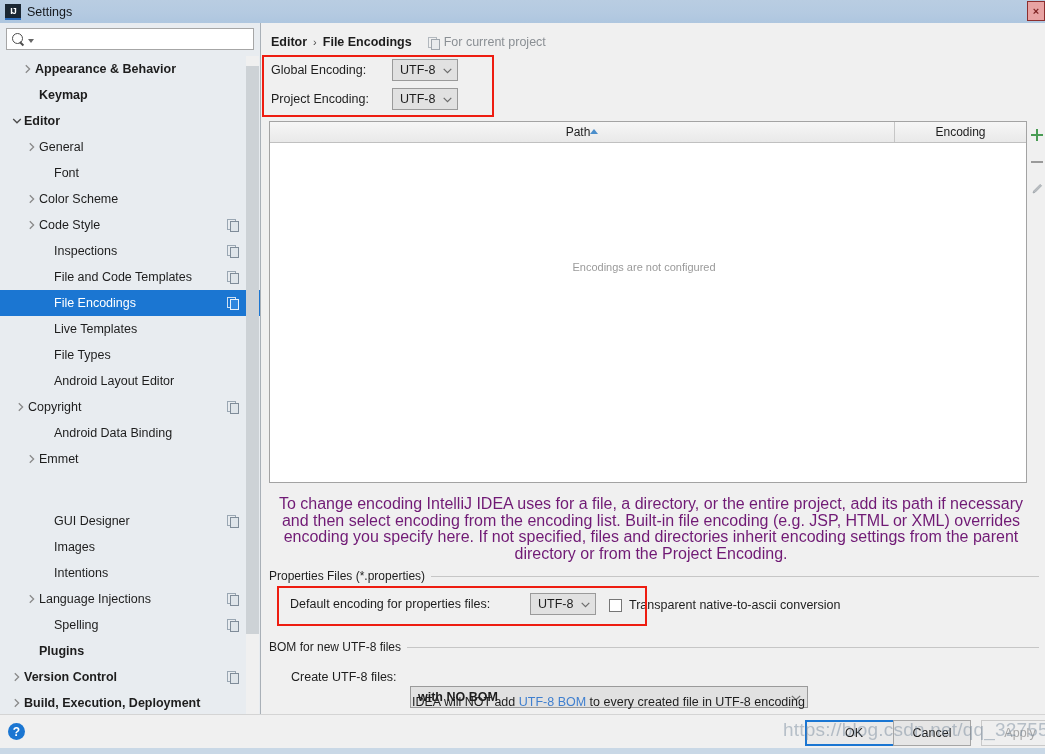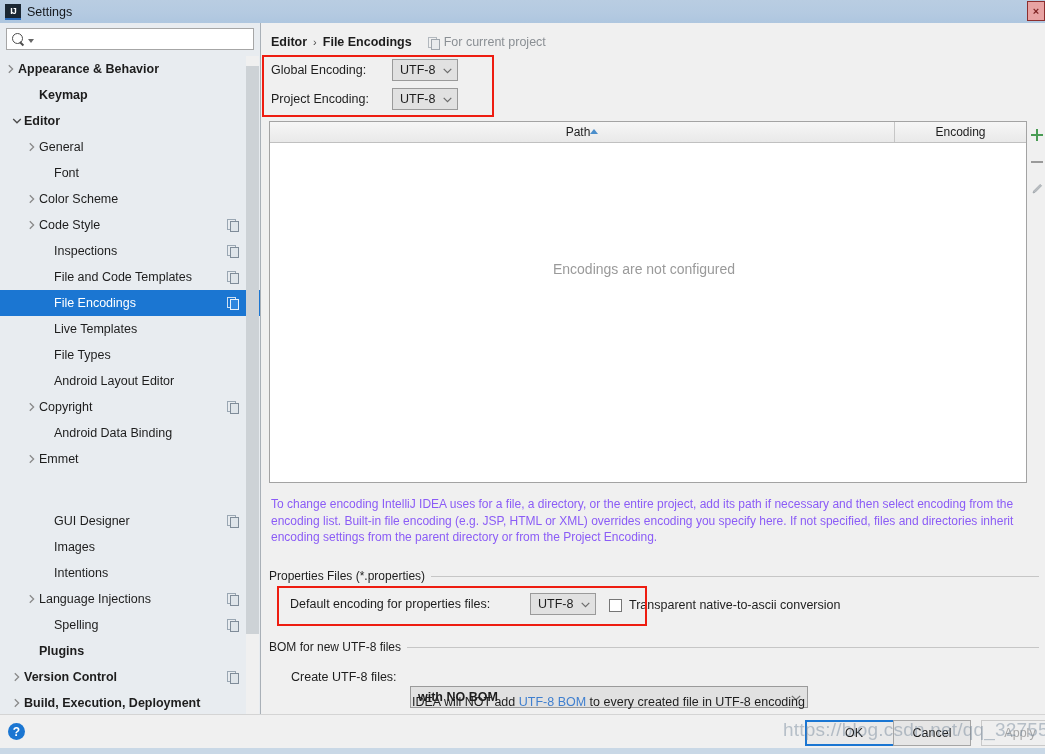--- a/index.html
+++ b/index.html
@@ -239,21 +239,21 @@
     border-bottom: 5px solid #4b8ecb;
     margin-top: -1px;
   }
   #table-body {
     position: relative;
     height: 339px;
     background: #ffffff;
   }
   #empty-msg {
     position: absolute; left: 0; right: 8px; top: 118px;
-    text-align: center; color: #9a9a9a; font-size: 14px;
+    text-align: center; color: #9a9a9a; font-size: 11px;
   }
 
   
   #tbl-toolbar {
     position: absolute; left: 767px; top: 98px;
     width: 16px; height: 362px;
     display: flex; flex-direction: column; align-items: center;
     gap: 0;
   }
   .tb-btn {
@@ -263,22 +263,23 @@
   .plus-ic { position: relative; width: 12px; height: 12px; }
   .plus-ic::before { content:""; position:absolute; left:5px; top:0; width:2px; height:12px; background:#499c54; }
   .plus-ic::after  { content:""; position:absolute; left:0; top:5px; width:12px; height:2px; background:#499c54; }
   .minus-ic { width: 12px; height: 2px; background: #9a9a9a; }
   .pencil-ic { width: 11px; height: 11px; }
 
   
   #desc {
     position: absolute; left: 9px; top: 473px;
     width: 760px;
-    font-size: 12px; color: #8b5cf6;
+    font-size: 16px; color: #701a75;
     line-height: 16.5px;
+    text-align: center;
   }
 
   
   .group-sep {
     position: absolute;
     display: flex; align-items: center; gap: 6px;
     width: 770px;
     font-size: 12px; color: #1d1d1d;
   }
   .group-sep .line {
@@ -357,21 +358,21 @@
   <div id="sidebar">
     <div id="search-wrap">
       <div id="search-box">
         <span class="mag"></span>
         <span class="caret"></span>
         <input type="text" placeholder="" style="">
       </div>
     </div>
 
     <div id="tree">
-        <div class="tree-item bold" style="padding-left: 4px;">
+        <div class="tree-item bold" style="padding-left: 21px;">
           <span class="arrow">
             <svg width="8" height="10" viewBox="0 0 8 10">
               <path d="M1.8 1.2 L5.6 5 L1.8 8.8" fill="none" stroke="#8a8a8a" stroke-width="1.3"></path>
             </svg>
           </span>
           <span class="lbl">Appearance &amp; Behavior</span>
         </div>
         <div class="tree-item bold" style="padding-left: 25px;">
           <span class="arrow"></span>
           <span class="lbl">Keymap</span>
@@ -441,21 +442,21 @@
           <span class="lbl">Live Templates</span>
         </div>
         <div class="tree-item" style="padding-left: 40px;">
           <span class="arrow"></span>
           <span class="lbl">File Types</span>
         </div>
         <div class="tree-item" style="padding-left: 40px;">
           <span class="arrow"></span>
           <span class="lbl">Android Layout Editor</span>
         </div>
-        <div class="tree-item" style="padding-left: 25px;">
+        <div class="tree-item" style="padding-left: 14px;">
           <span class="arrow">
             <svg width="8" height="10" viewBox="0 0 8 10">
               <path d="M1.8 1.2 L5.6 5 L1.8 8.8" fill="none" stroke="#8a8a8a" stroke-width="1.3"></path>
             </svg>
           </span>
           <span class="lbl">Copyright</span>
           <span class="copy-ic">
             <span class="copy-glyph"></span>
           </span>
         </div>

